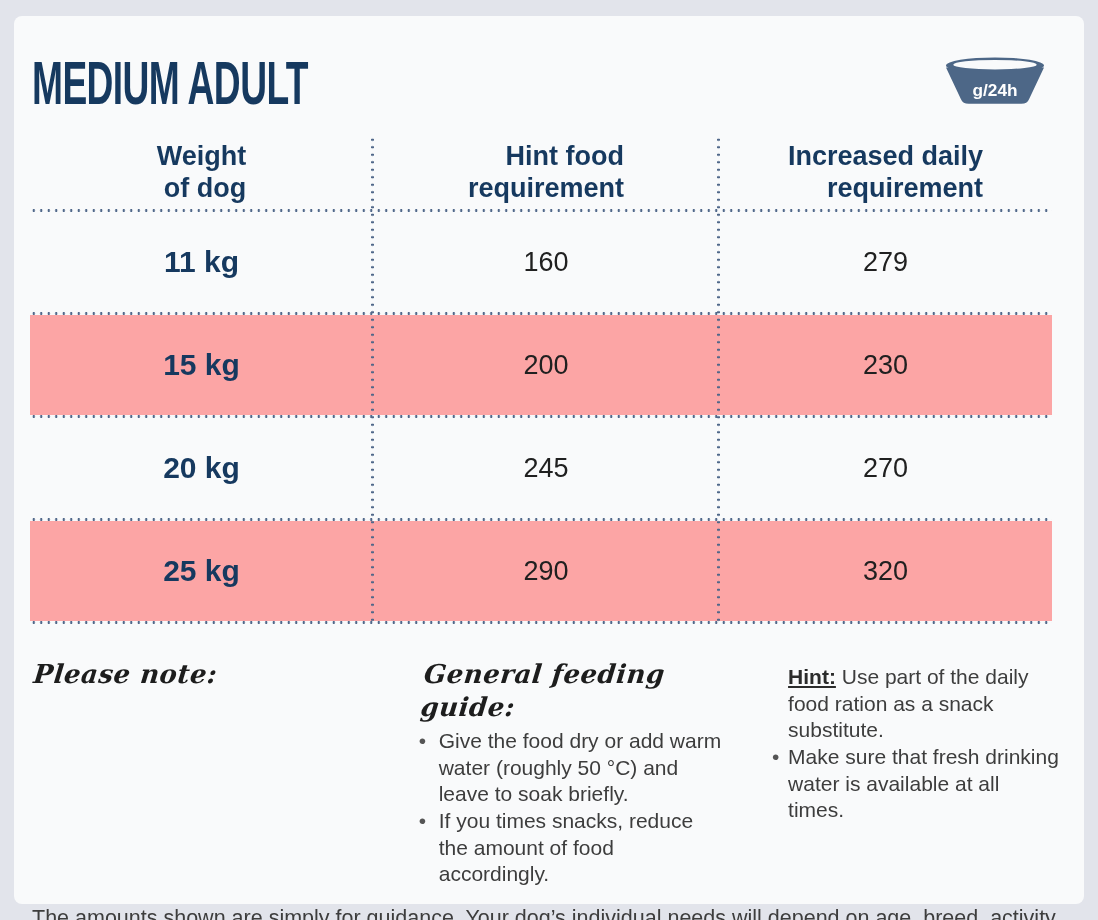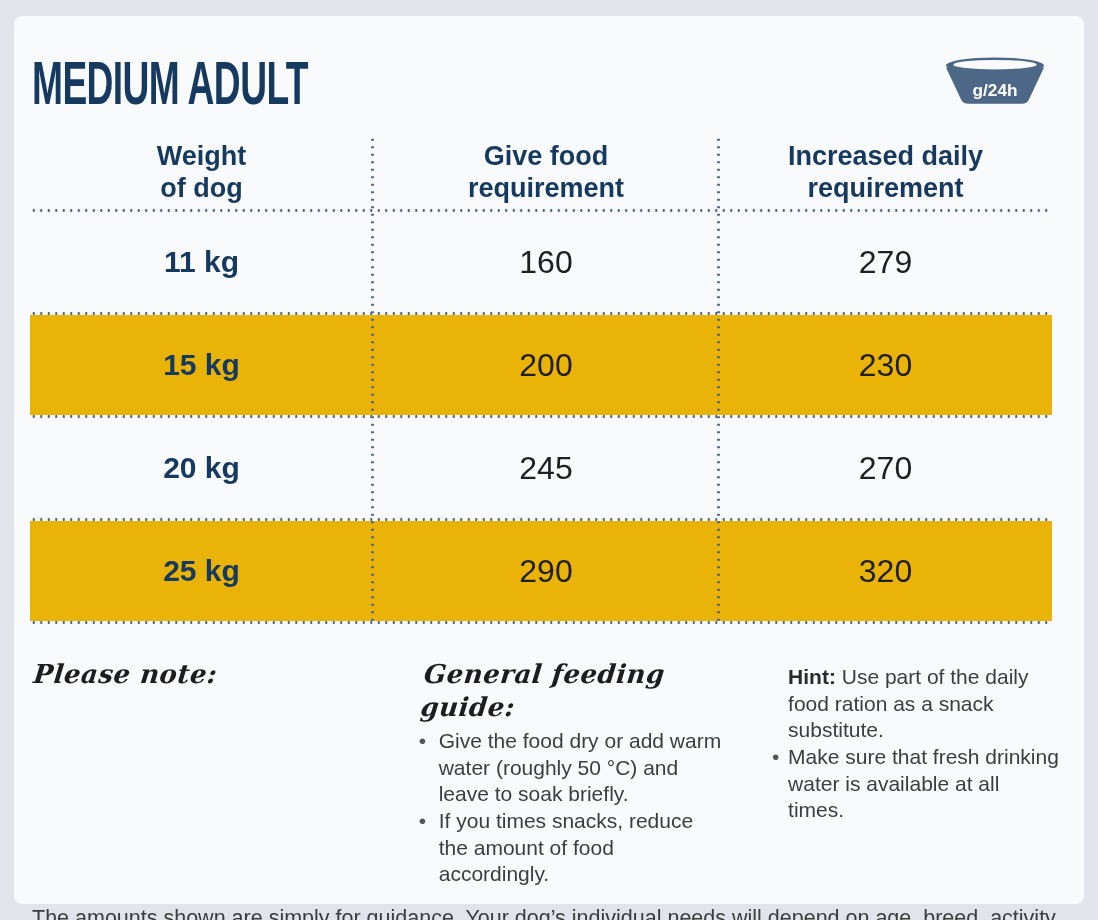--- a/index.html
+++ b/index.html
@@ -34,46 +34,46 @@
     background-image:radial-gradient(circle at 50% 50%, #51688a 1.2px, rgba(0,0,0,0) 1.45px);
     background-size:7.5px 3px; background-repeat:repeat-x;
   }
   .dot-v {
     position:absolute; top:0; bottom:0; width:3px;
     background-image:radial-gradient(circle at 50% 50%, #51688a 1.2px, rgba(0,0,0,0) 1.45px);
     background-size:3px 7.5px; background-repeat:repeat-y;
     z-index:2;
   }
   .row { display:flex; width:100%; }
-  .cell { display:flex; align-items:center; justify-content:center; text-align:center; }
+  .cell { display:flex; align-items:center; justify-content:center; text-align:right; }
   .c1 { width:343px; } .c2 { width:346px; } .c3 { width:333px; }
   .thead .cell { height:73px; color:#16395f; font-weight:700; font-size:27px; line-height:1.17; }
   .trow .cell { height:100px; }
-  .trow.shaded { background:#eab308; }
+  .trow.shaded { background:#fca5a5; }
   .weight { color:#16395f; font-weight:700; font-size:30px; }
-  .num { color:#202020; font-size:32px; }
+  .num { color:#202020; font-size:27px; }
 
   
   .notes { display:flex; margin-top:34px; padding-left:2px; min-height:172px; }
   .note-col { color:#3d3d3d; font-size:21px; line-height:1.27; }
   .note-1 { width:358px; }
   .note-2 { width:312px; margin-left:34px; }
   .note-3 { width:292px; margin-left:46px; padding-left:16px; }
   .script-head {
     font-family:"DejaVu Serif", serif; font-style:italic; font-weight:700;
     color:#1d1d1d; font-size:26px; letter-spacing:0.5px; margin-bottom:4px;
     transform:skewX(-6deg); transform-origin:left bottom; display:inline-block;
   }
   ul.bullets { list-style:none; }
   ul.bullets li { display:flex; }
   ul.bullets li .b { width:20px; flex:0 0 20px; color:#555; }
   .note-3 ul.bullets li .b,
   .note-3 .hanging .b { margin-left:-16px; width:16px; flex:0 0 16px; color:#555; }
   .note-3 .hint-lead { margin-top:6px; }
-  .hint-label { font-weight:700; color:#2b2b2b; }
+  .hint-label { font-weight:700; color:#2b2b2b;text-decoration:underline; }
 
   
   .footer {
     margin-top:16px; padding-left:2px;
     color:#3d3d3d; font-size:21.5px; line-height:1.33; width:1040px;
   }
 </style>
 </head>
 <body>
 
@@ -94,21 +94,21 @@
 
     <div class="table">
       <div class="dot-v" style="left:341px"></div>
       <div class="dot-v" style="left:687px"></div>
 
       <div class="row thead">
         <div class="cell c1">
           <span><span>Weight</span><br><span>of dog</span></span>
         </div>
         <div class="cell c2">
-          <span><span>Give food</span><br><span>requirement</span></span>
+          <span><span>Hint food</span><br><span>requirement</span></span>
         </div>
         <div class="cell c3">
           <span><span>Increased daily</span><br><span>requirement</span></span>
         </div>
       </div>
       <div class="dot-h"></div>
 
       <div class="row trow">
         <div class="cell c1 weight">11 kg</div>
         <div class="cell c2 num">160</div>

